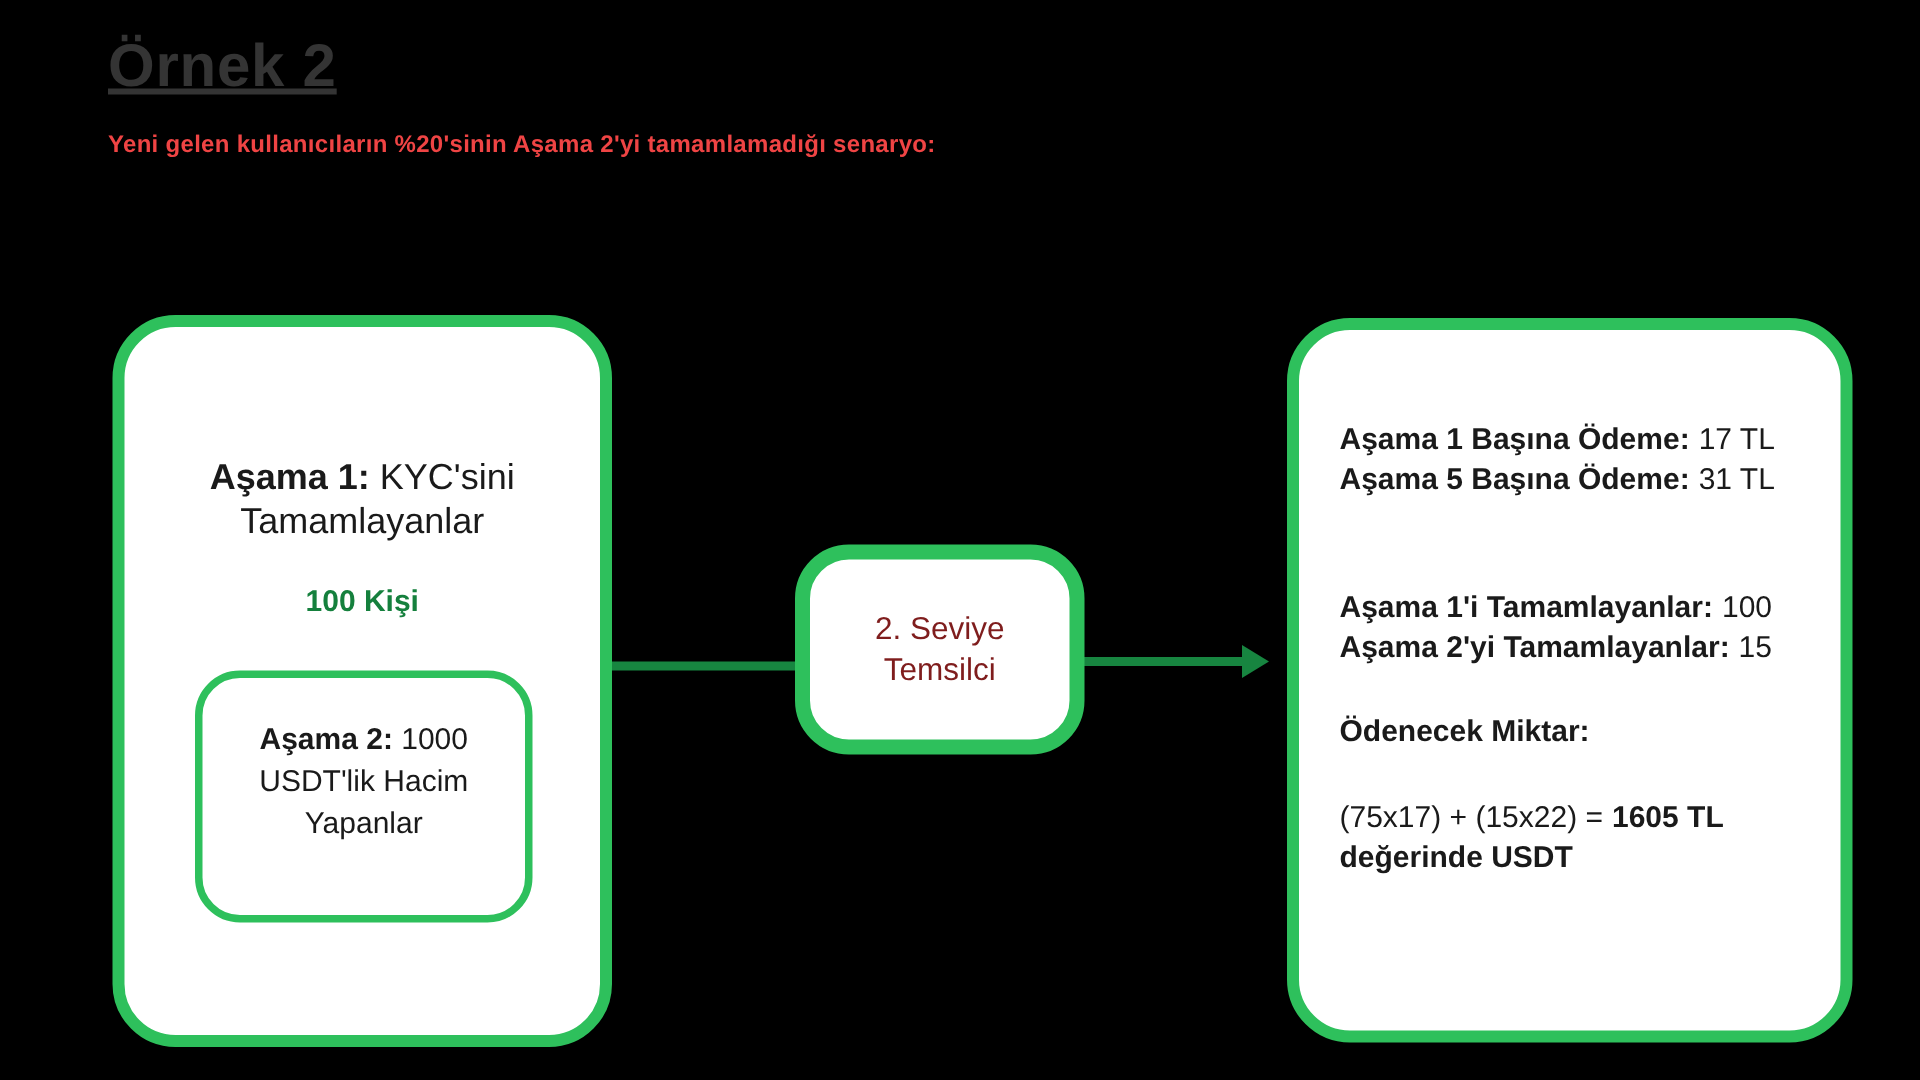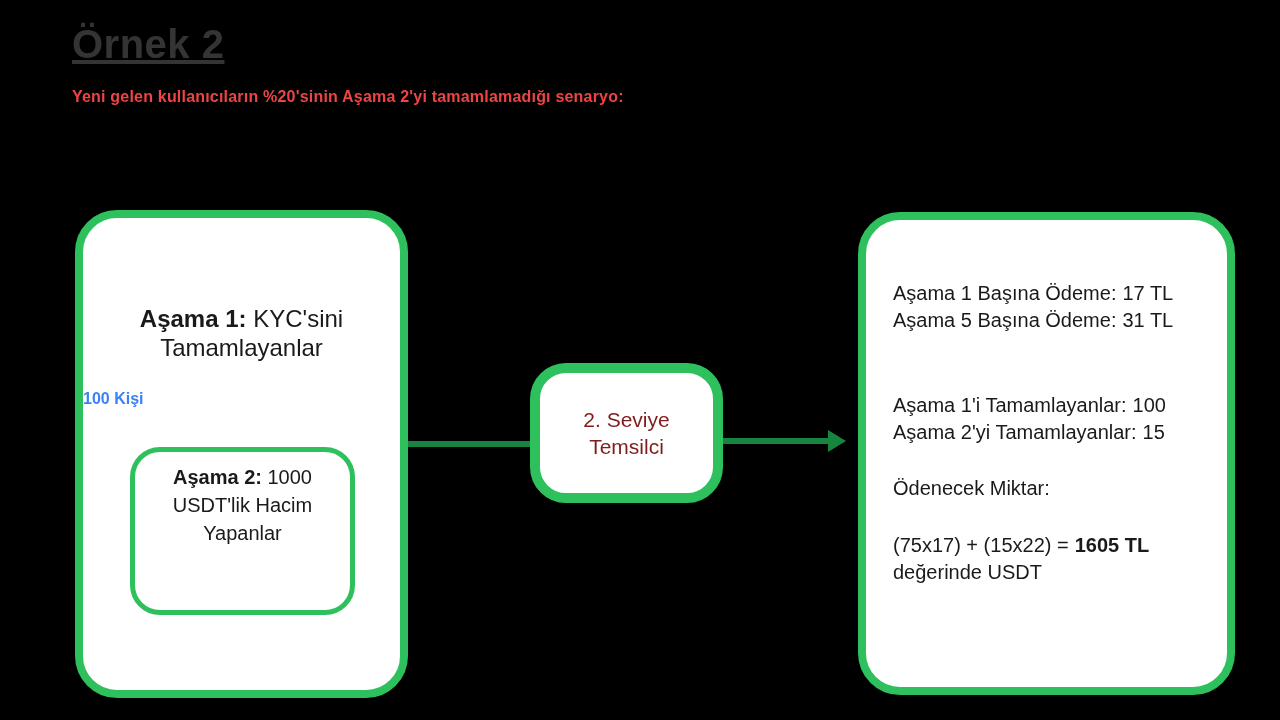--- a/index.html
+++ b/index.html
@@ -58,27 +58,27 @@
 
   .stage1-title {
     position: absolute; top: 86px; left: 0; right: 0;
     margin: 0 auto; width: 230px;
     text-align: center;
     font-size: 24px; line-height: 29px;
     color: #1A1A1A;
   }
   .stage1-count {
     position: absolute; top: 172px; left: 0; right: 0;
-    text-align: left;
-    font-size: 16px; font-weight: 700;
-    color: #3b82f6;
+    text-align: center;
+    font-size: 20px; font-weight: 700;
+    color: #15803d;
   }
   .stage2-title {
     position: absolute; top: 11px; left: 0; right: 0;
-    margin: 0 auto; width: 172px;
+    margin: 16px auto; width: 172px;
     text-align: center;
     font-size: 20px; line-height: 28px;
     color: #1A1A1A;
   }
   .stage2-count {
     position: absolute; top: 125px; left: 0; right: 0;
     text-align: center;
     font-size: 20px; font-weight: 700;
     color: #6B6B6B;
   }
@@ -109,21 +109,21 @@
 
   
   .rline {
     position: absolute;
     left: 27px; right: 10px;
     font-size: 20px; line-height: 27px;
     color: #1A1A1A;
     white-space: nowrap;
   }
   .rline .val { font-weight: 400; margin-left: 6px; }
-  .rline .lbl { font-weight: 400; }
+  .rline .lbl { font-weight: 700; }
   .l1 { top: 60px; }
   .l2 { top: 87px; }
   .l3 { top: 172px; }
   .l4 { top: 199px; }
   .l5 { top: 255px; }
   .l6 { top: 312px; }
   .l7 { top: 339px; }
   .formula { font-weight: 400; }
   .result  { font-weight: 700; margin-left: 6px; }
 </style>

